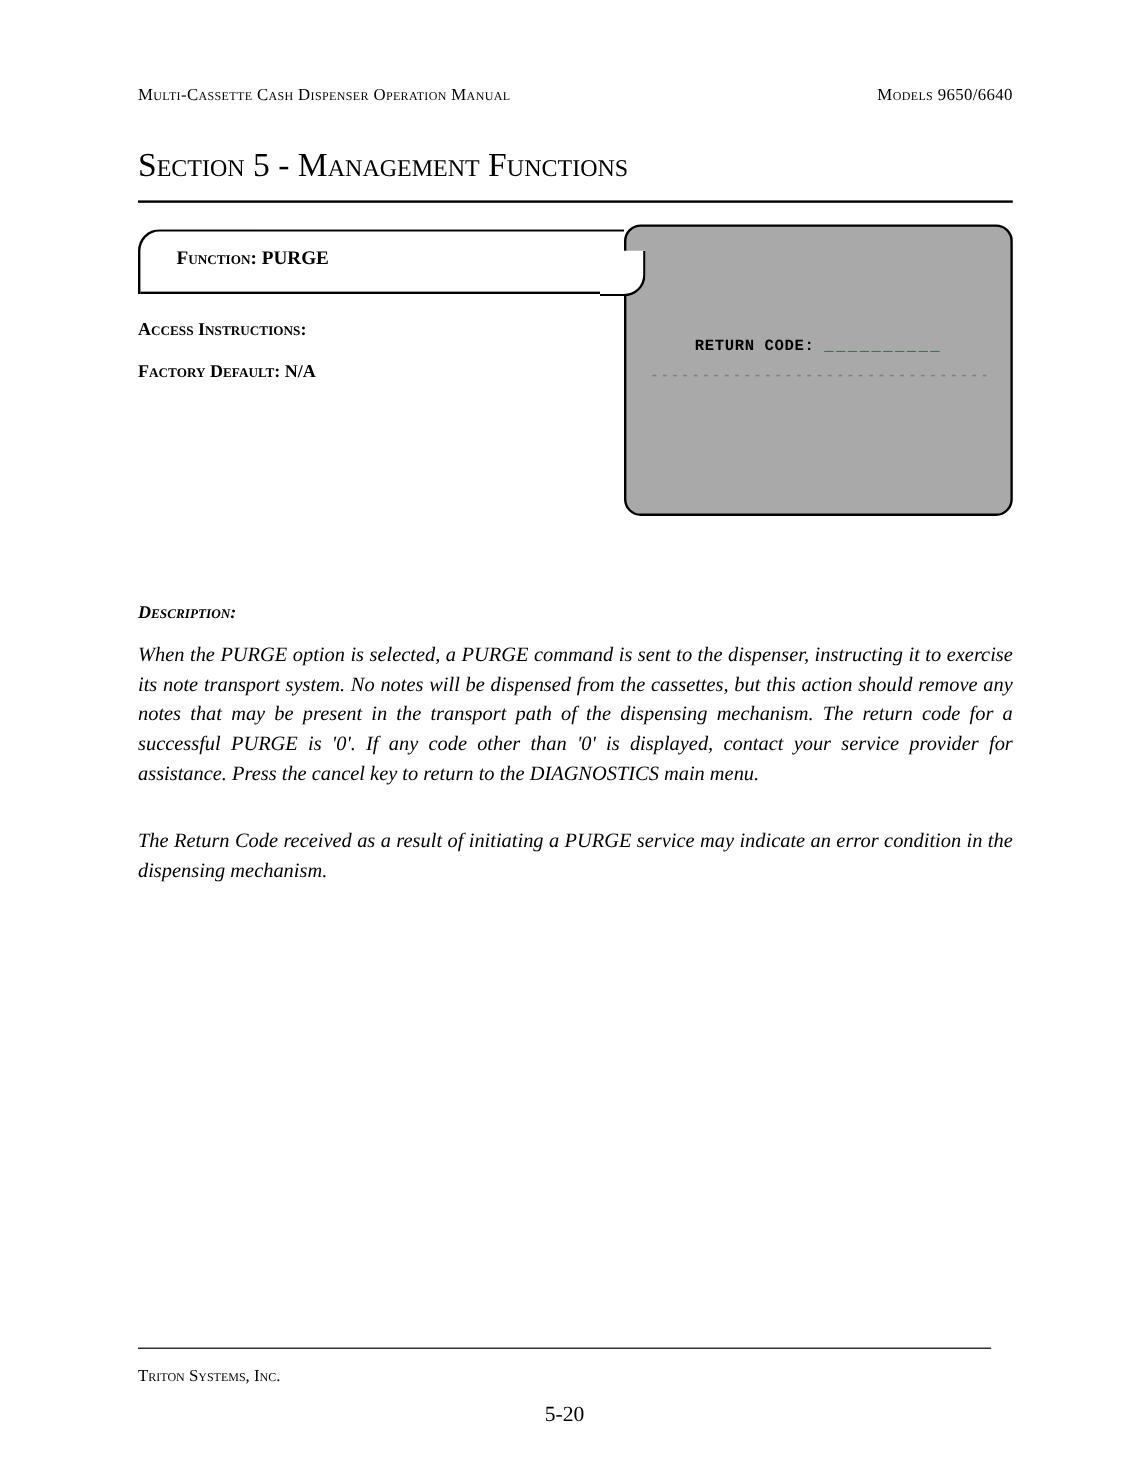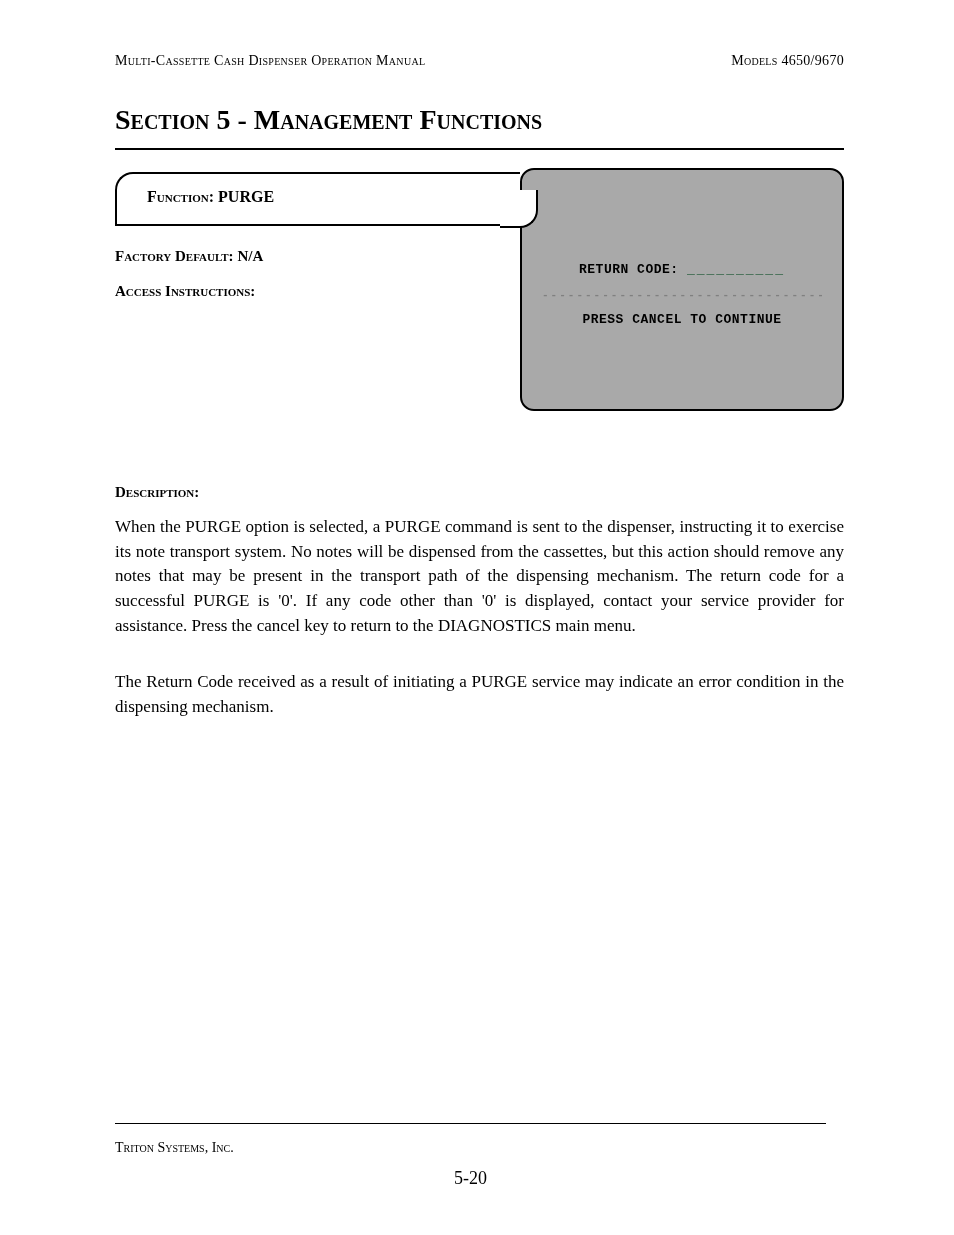--- a/index.html
+++ b/index.html
@@ -7,35 +7,35 @@
     padding: 0;
     font-family: "Times New Roman", Times, serif;
     background: #fff;
     color: #000;
     width: 954px;
     height: 1235px;
     position: relative;
     box-sizing: border-box;
   }
   .page {
-    padding: 53px 110px 0 115px;
+    padding: 72px 110px 0 115px;
     box-sizing: border-box;
     height: 100%;
     position: relative;
   }
   .header-line {
     display: flex;
     justify-content: space-between;
     font-size: 14px;
     font-variant: small-caps;
     letter-spacing: 0.3px;
   }
   .section-title {
     font-size: 28px;
-    font-weight: bold;
+    font-weight: normal;
     font-variant: small-caps;
     margin: 35px 0 12px 0;
   }
   .hr-top {
     border: none;
     border-top: 2px solid #000;
     margin: 0 0 22px 0;
   }
   .content-area {
     position: relative;
@@ -131,20 +131,21 @@
   }
   .instr-list div {
     margin-bottom: 2px;
     padding-left: 28px;
     text-indent: -28px;
     line-height: 1.35;
   }
   .body-section {
     clear: both;
     margin-top: 32px;
+    font-style: italic;
   }
   .body-label {
     font-size: 15px;
     font-weight: bold;
     font-variant: small-caps;
     margin-bottom: 14px;
   }
   .body-text {
     font-size: 17px;
     line-height: 1.45;
@@ -171,21 +172,21 @@
     margin-top: 12px;
   }
 </style>
 </head>
 <body>
 
 <div class="page">
 
   <div class="header-line">
     <span>Multi-Cassette Cash Dispenser Operation Manual</span>
-    <span>Models 4650/9670</span>
+    <span>Models 9650/6640</span>
   </div>
 
   <div class="section-title">Section 5 - Management Functions</div>
   <hr class="hr-top">
 
   <div class="content-area">
 
     <div class="func-tab">
       <span class="func-label">
         <span>Function: </span><span>PURGE</span>
@@ -194,30 +195,29 @@
       <div class="func-tab-corner"></div>
     </div>
 
     <div class="screen-box">
       <div class="screen-inner">
         <div class="screen-line1">
           <span>RETURN CODE:</span>
           <span class="screen-blank">__________</span>
         </div>
         <div class="screen-divider">----------------------------------------</div>
-        <div>PRESS CANCEL TO CONTINUE</div>
       </div>
     </div>
 
     <div class="left-col">
+      <div class="field-label">Access Instructions:</div>
+
       <div class="field-label">
         <span>Factory Default: </span><span>N/A</span>
       </div>
-
-      <div class="field-label">Access Instructions:</div>
 
     </div>
 
   </div>
 
   <div class="body-section">
     <div class="body-label">Description:</div>
     <div class="body-text">When the PURGE option is selected, a PURGE command is sent to the dispenser, instructing it to exercise its note transport system. No notes will be dispensed from the cassettes, but this action should remove any notes that may be present in the transport path of the dispensing mechanism. The return code for a successful PURGE is '0'.  If any code other than '0' is displayed, contact your service provider for assistance.  Press the cancel key to return to the DIAGNOSTICS main menu.</div>
   </div>
 

